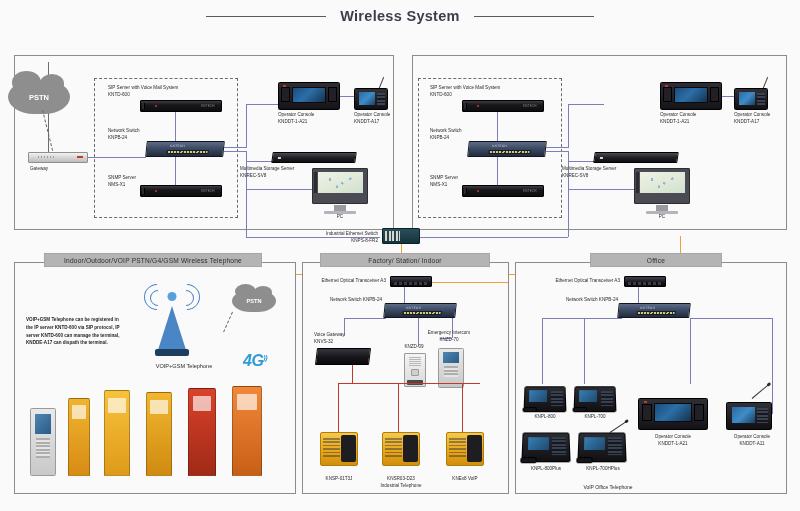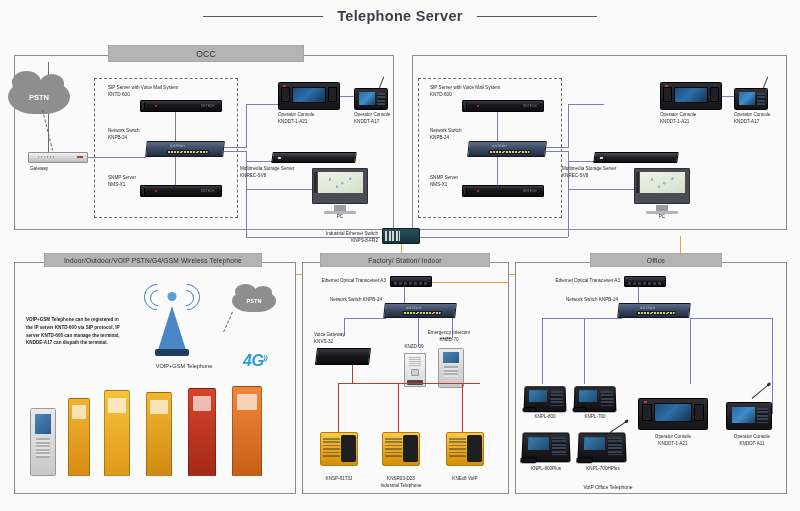--- a/index.html
+++ b/index.html
@@ -375,30 +375,27 @@
     white-space: pre-line; font-weight: 600;
   }
 </style>
 </head>
 <body>
 
 <div id="page">
 
   <div class="title-wrap">
     <div class="title-rule"></div>
-    <div class="title-text">Telephone Server</div>
+    <div class="title-text">Wireless System</div>
     <div class="title-rule"></div>
   </div>
 
   <div class="panel" style="left:14px; top:55px; width:380px; height:175px;"></div>
   <div class="panel" style="left:412px; top:55px; width:375px; height:175px;"></div>
 
-  <div class="bar" style="left:108px; top:45px; width:196px; height:17px;">
-    <span>OCC</span>
-  </div>
 
   <div class="dash-panel" style="left:94px; top:78px; width:144px; height:140px;"></div>
   <div class="dash-panel" style="left:418px; top:78px; width:144px; height:140px;"></div>
 
   <div class="ln-g v" style="left:48px; top:62px; height:99px;"></div>
   <div class="cloud" style="left:8px; top:80px; width:62px; height:34px; font-size:7.5px;">
     <span>PSTN</span>
   </div>
   <div class="dot-line" style="left:42px; top:110px; height:42px; transform: rotate(-14deg);"></div>
   <div class="gw" style="left:28px; top:152px; width:60px; height:11px;">

